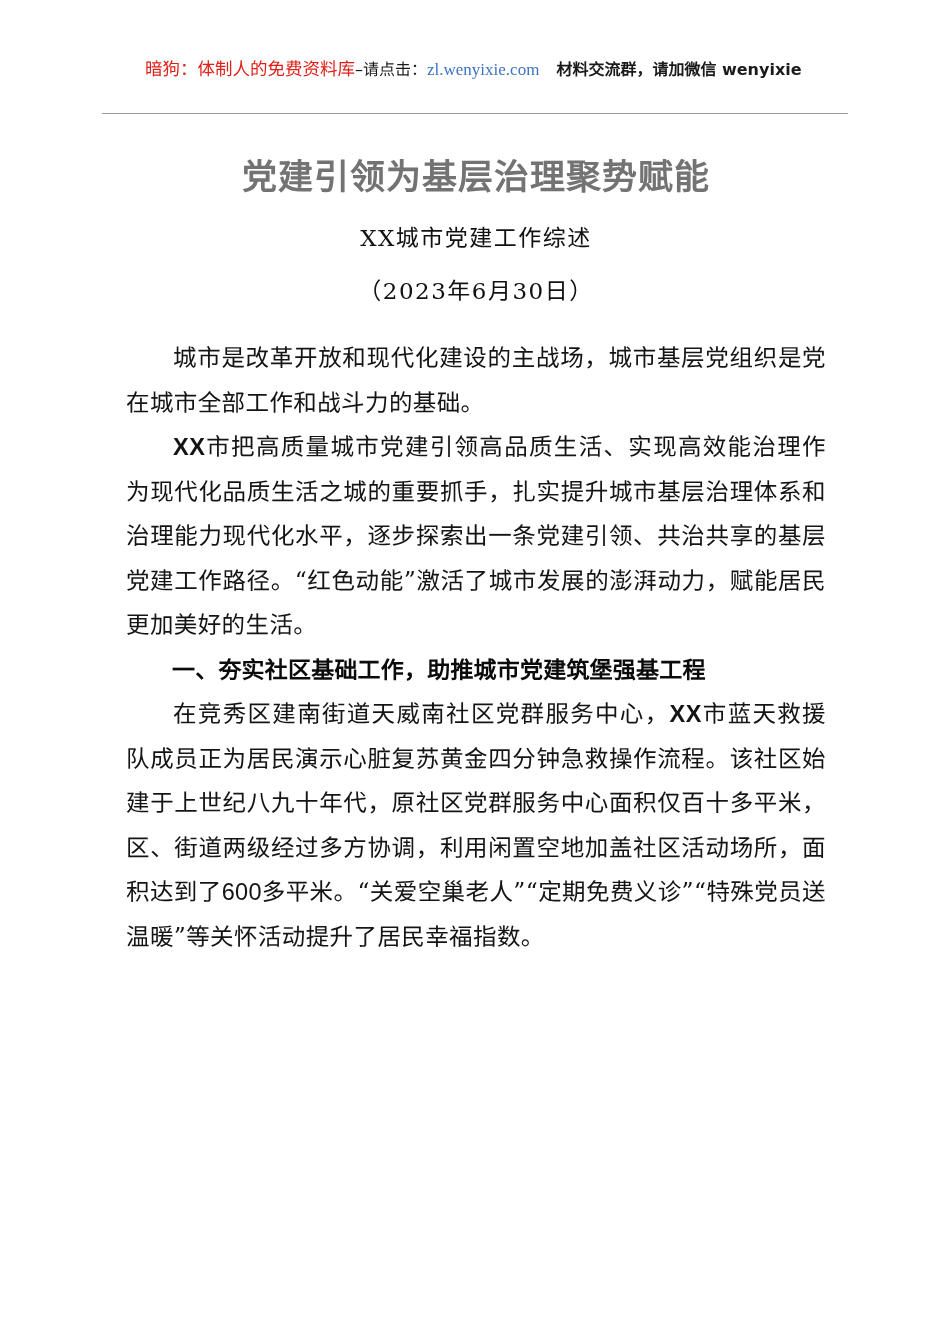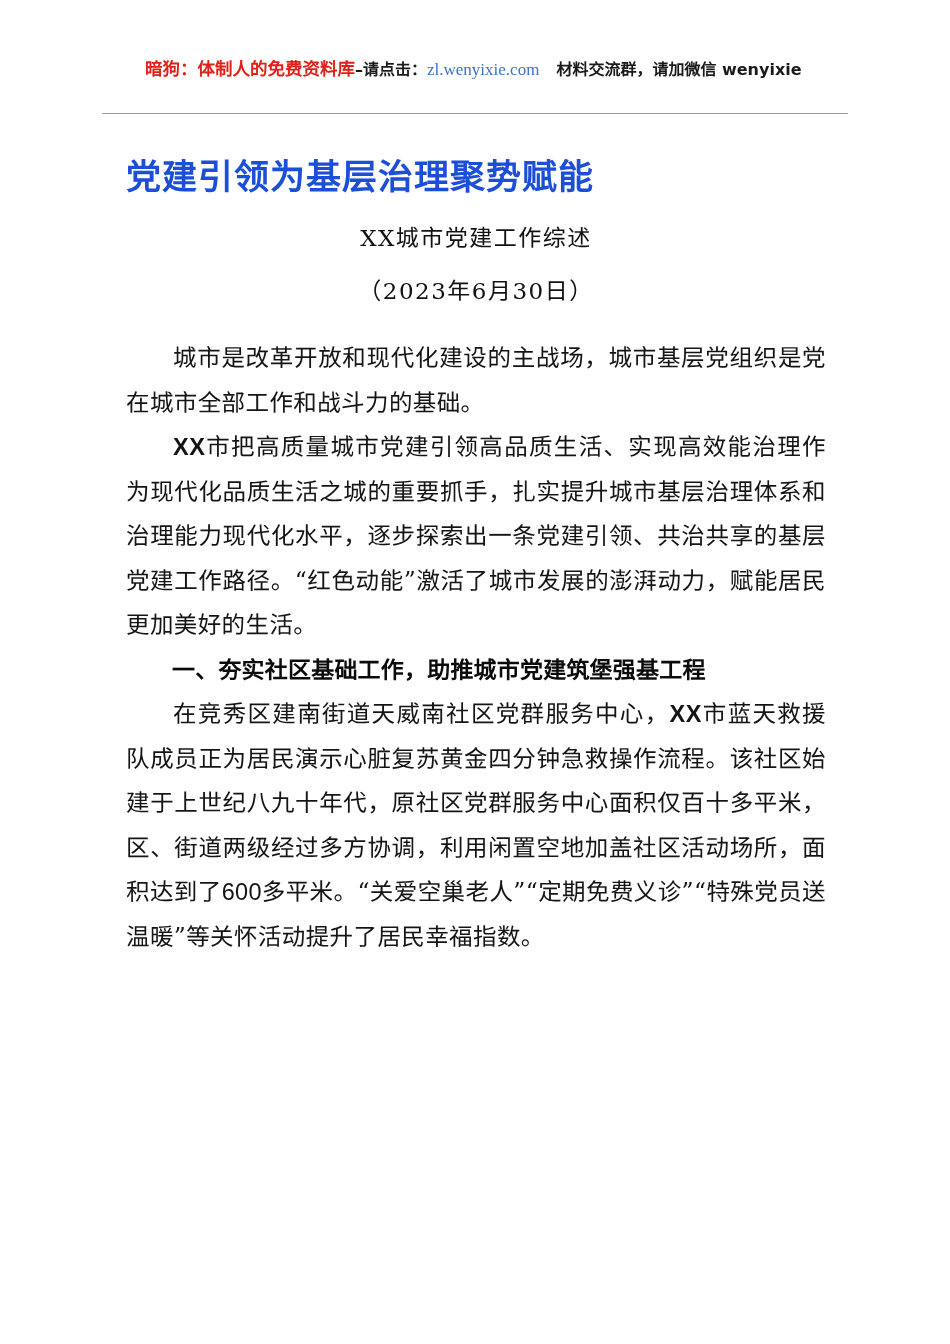--- a/index.html
+++ b/index.html
@@ -40,26 +40,26 @@
     top: 0;
     width: 672px;
     white-space: nowrap;
     font-family: "DejaVu Sans", "Liberation Sans", sans-serif;
     font-size: 16.5px;
     line-height: 26px;
     letter-spacing: 0px;
   }
   .hdr-red {
     color: #e02119;
-    font-weight: bold;
+    font-weight: normal;
     font-size: 17.5px;
   }
   .hdr-dark {
     color: #1a1a1a;
-    font-weight: bold;
+    font-weight: normal;
     font-size: 16px;
   }
   .hdr-link {
     color: #3b74c4;
     font-weight: normal;
     font-size: 17px;
     font-family: Liberation Serif, serif;
   }
   .hdr-gap { display: inline-block; width: 17px; }
   .hdr-tail {
@@ -83,24 +83,24 @@
     left: 126px;
     top: 150px;
     width: 700px;
   }
 
   .doc-title {
     font-family: "DejaVu Sans", "Liberation Sans", sans-serif;
     font-weight: bold;
     font-size: 35px;
     line-height: 54px;
-    text-align: left;
+    text-align: center;
     letter-spacing: 1px;
     margin: 0 0 6px 0;
-    color: #1d4ed8;
+    color: #737373;
   }
 
   .doc-subtitle {
     font-family: "DejaVu Serif", "Liberation Serif", serif;
     font-size: 23px;
     line-height: 37px;
     text-align: center;
     letter-spacing: 1.5px;
     margin: 16px;
     color: #111111;

